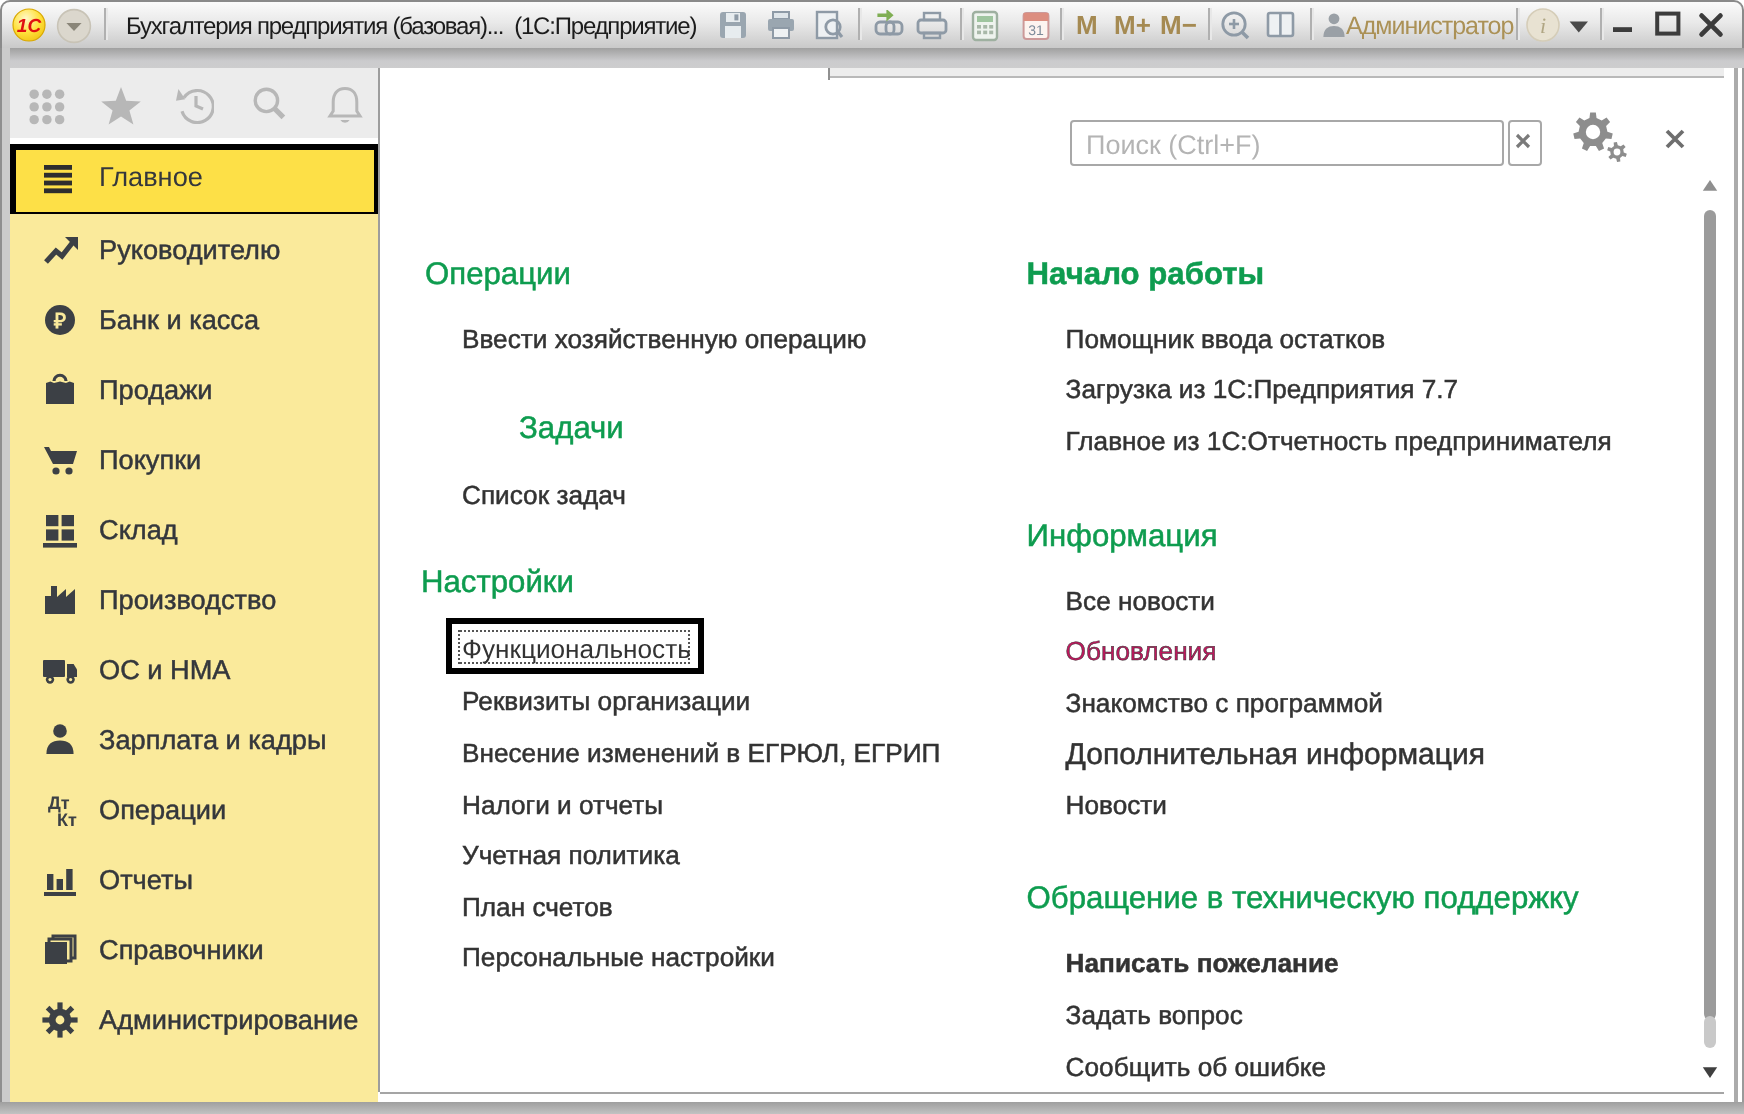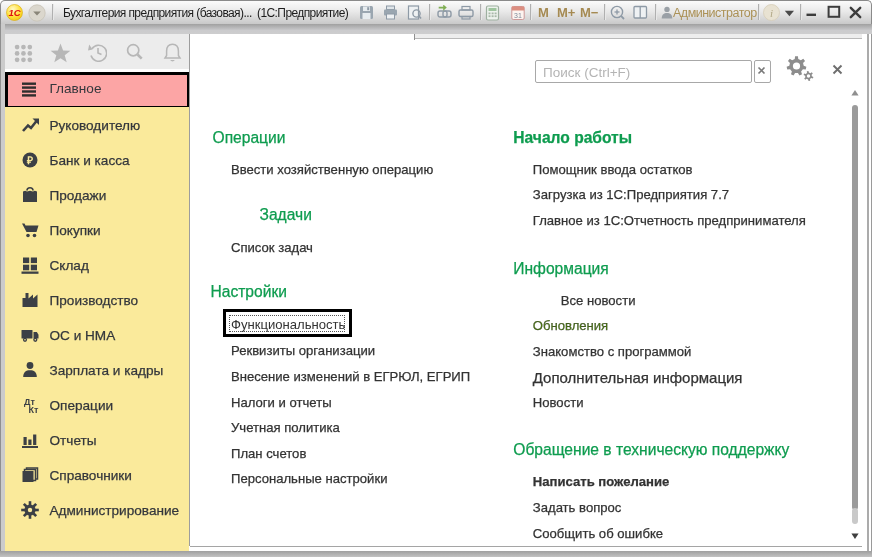--- a/index.html
+++ b/index.html
@@ -17,21 +17,21 @@
 
   #frameL1 { position:absolute; left:0; top:24px; width:1px; height:527px; background:#8f8f8f; }
   #frameL2 { position:absolute; left:1px; top:24px; width:3.5px; height:527px; background:#cbcbcb; }
   #frameR  { position:absolute; left:862px; top:34px; width:10px; height:517px; background:#ffffff; }
   #frameR2 { position:absolute; left:866.5px; top:34px; width:2.5px; height:517px; background:#ababab; }
   #frameR3 { position:absolute; left:870.5px; top:34px; width:1.5px; height:517px; background:#9a9a9a; }
   #frameB  { position:absolute; left:0; top:551px; width:872px; height:6px; background:linear-gradient(#9f9f9f,#c2c2c2); }
 
   #paniconarea { position:absolute; left:4.5px; top:34px; width:184.5px; height:34.5px; background:#ececec; }
   #gapwhite { position:absolute; left:4.5px; top:68.5px; width:184.5px; height:3.5px; background:#ffffff; }
-  #glavbox { position:absolute; left:4.5px; top:71.5px; width:185px; height:37px; background:#fca5a5; border:3px solid #000; }
+  #glavbox { position:absolute; left:4.5px; top:71.5px; width:185px; height:37px; background:#fde047; border:3px solid #000; }
   #sidebar { position:absolute; left:4.5px; top:107px; width:184.5px; height:443.5px; background:#faea9b; }
   #vline1 { position:absolute; left:188.5px; top:34px; width:1px; height:512px; background:#9d9d9d; }
   .mitem { position:absolute; width:184px; height:35px; }
   .mtext { position:absolute; left:45px; font-size:13.6px; color:#34373c; -webkit-text-stroke:0.25px #34373c; top:50%; transform:translateY(-50%); white-space:nowrap; }
   .micon { position:absolute; left:10px; top:50%; transform:translateY(-50%); }
 
   #content { position:absolute; left:189.5px; top:34px; width:672px; height:512px; background:#fff; }
   #tabstrip { position:absolute; left:189.5px; top:34px; width:672px; height:4.5px; background:#ededed; border-bottom:1px solid #b9b9b9; }
   #tabactive { position:absolute; left:189.5px; top:34px; width:225px; height:6px; background:#fff; border-right:1px solid #909090; }
   #contbottom { position:absolute; left:189.5px; top:545.5px; width:672px; height:1px; background:#a5a5a5; }
@@ -360,23 +360,23 @@
 <span class="t" style="left:513.3px;top:129.1px;font-size:15.6px;color:#0e9c4f;font-weight:bold;-webkit-text-stroke:0.25px #0e9c4f;">Начало работы</span>
 
 <span class="t" style="left:532.8px;top:161.5px;font-size:13.1px;color:#333333;font-weight:normal;-webkit-text-stroke:0.25px #333333;">Помощник ввода остатков</span>
 
 <span class="t" style="left:532.8px;top:187.1px;font-size:13.1px;color:#333333;font-weight:normal;-webkit-text-stroke:0.25px #333333;">Загрузка из 1С:Предприятия 7.7</span>
 
 <span class="t" style="left:532.8px;top:212.8px;font-size:13.1px;color:#333333;font-weight:normal;-webkit-text-stroke:0.25px #333333;">Главное из 1С:Отчетность предпринимателя</span>
 
 <span class="t" style="left:513.3px;top:259.6px;font-size:15.6px;color:#0e9c4f;font-weight:normal;-webkit-text-stroke:0.25px #0e9c4f;">Информация</span>
 
-<span class="t" style="left:532.8px;top:292.6px;font-size:13.1px;color:#333333;font-weight:normal;margin-left:28px;-webkit-text-stroke:0.25px #333333;">Все новости</span>
-
-<span class="t" style="left:532.8px;top:318.2px;font-size:13.1px;color:#4d7c0f;font-weight:normal;-webkit-text-stroke:0.25px #333333;">Обновления</span>
+<span class="t" style="left:532.8px;top:292.6px;font-size:13.1px;color:#333333;font-weight:normal;-webkit-text-stroke:0.25px #333333;">Все новости</span>
+
+<span class="t" style="left:532.8px;top:318.2px;font-size:13.1px;color:#be185d;font-weight:normal;-webkit-text-stroke:0.25px #333333;">Обновления</span>
 
 <span class="t" style="left:532.8px;top:343.8px;font-size:13.1px;color:#333333;font-weight:normal;-webkit-text-stroke:0.25px #333333;">Знакомство с программой</span>
 
 <span class="t" style="left:532.8px;top:369.4px;font-size:15px;color:#333333;font-weight:normal;-webkit-text-stroke:0.25px #333333;">Дополнительная информация</span>
 
 <span class="t" style="left:532.8px;top:395.0px;font-size:13.1px;color:#333333;font-weight:normal;-webkit-text-stroke:0.25px #333333;">Новости</span>
 
 <span class="t" style="left:513.3px;top:440.7px;font-size:15.6px;color:#0e9c4f;font-weight:normal;-webkit-text-stroke:0.25px #0e9c4f;">Обращение в техническую поддержку</span>
 
 <span class="t" style="left:532.8px;top:473.6px;font-size:13.1px;color:#333333;font-weight:bold;-webkit-text-stroke:0.25px #333333;">Написать пожелание</span>

